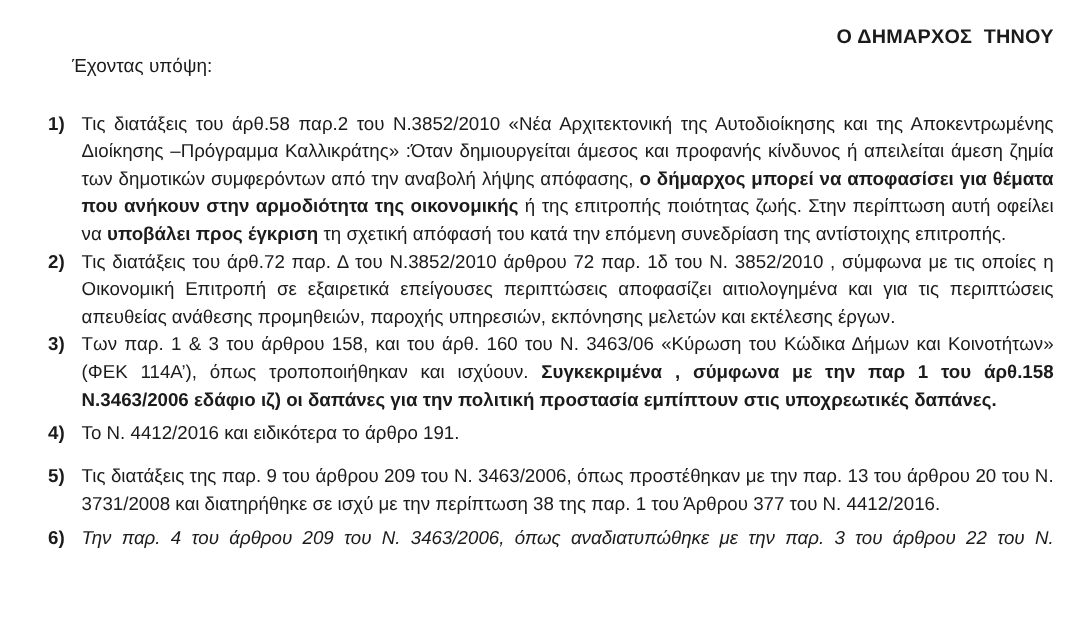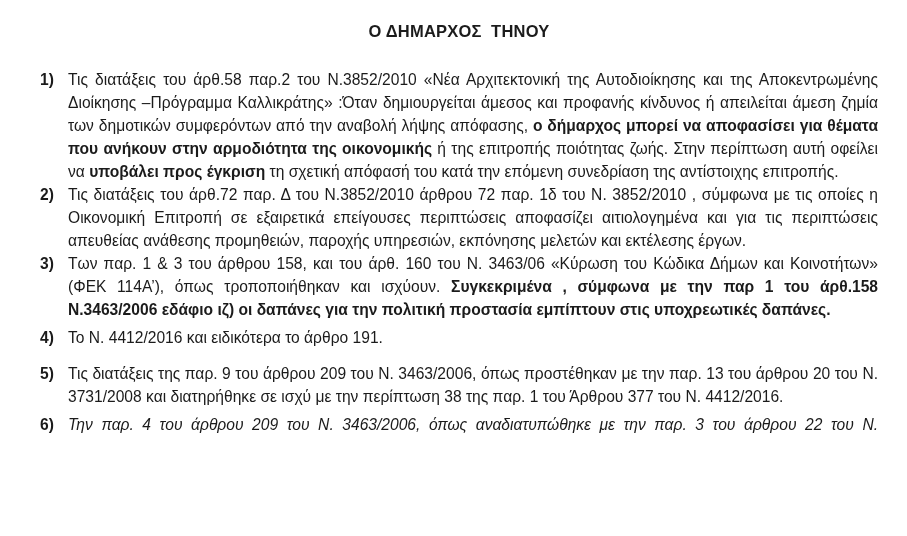--- a/index.html
+++ b/index.html
@@ -11,21 +11,21 @@
     height: 536px;
     overflow: hidden;
     background: #ffffff;
     color: #1b1b1b;
     font-family: "Liberation Sans", "DejaVu Sans", sans-serif;
   }
   .page {
     padding: 21px 29px 0 40px;
   }
   .doc-title {
-    text-align: center;
+    text-align: right;
     font-weight: bold;
     font-size: 16.5px;
     line-height: 21px;
     white-space: pre;
     letter-spacing: 0.2px;
   }
   .doc-subtitle {
     font-size: 15.8px;
     line-height: 21px;
     margin: 3px 0 0 20px;
@@ -55,20 +55,21 @@
   .list-item:last-child .item-text {
     text-align-last: justify;
     font-style: italic;
   }
 </style>
 </head>
 <body>
 
 <div class="page">
   <div class="doc-title">Ο ΔΗΜΑΡΧΟΣ  ΤΗΝΟΥ</div>
+  <div class="doc-subtitle">Έχοντας υπόψη:</div>
   <div class="list">
       <div class="list-item">
         <span class="num">1)</span>
         <div class="item-text"><span>Τις διατάξεις του άρθ.58 παρ.2 του Ν.3852/2010 «Νέα Αρχιτεκτονική της Αυτοδιοίκησης και της Αποκεντρωμένης Διοίκησης –Πρόγραμμα Καλλικράτης» :Όταν δημιουργείται άμεσος και προφανής κίνδυνος ή απειλείται άμεση ζημία των δημοτικών συμφερόντων από την αναβολή λήψης απόφασης, </span><span class="b">ο δήμαρχος μπορεί να αποφασίσει για θέματα που ανήκουν στην αρμοδιότητα της οικονομικής</span><span> ή της επιτροπής ποιότητας ζωής. Στην περίπτωση αυτή οφείλει να </span><span class="b">υποβάλει προς έγκριση</span><span> τη σχετική απόφασή του κατά την επόμενη συνεδρίαση της αντίστοιχης επιτροπής.</span></div>
       </div>
       <div class="list-item">
         <span class="num">2)</span>
         <div class="item-text"><span>Τις διατάξεις του άρθ.72 παρ. Δ του Ν.3852/2010 άρθρου 72 παρ. 1δ του Ν. 3852/2010 , σύμφωνα με τις οποίες  η Οικονομική Επιτροπή σε εξαιρετικά επείγουσες περιπτώσεις αποφασίζει αιτιολογημένα και για τις περιπτώσεις απευθείας ανάθεσης προμηθειών, παροχής υπηρεσιών, εκπόνησης μελετών και εκτέλεσης έργων.</span></div>
       </div>
       <div class="list-item">

